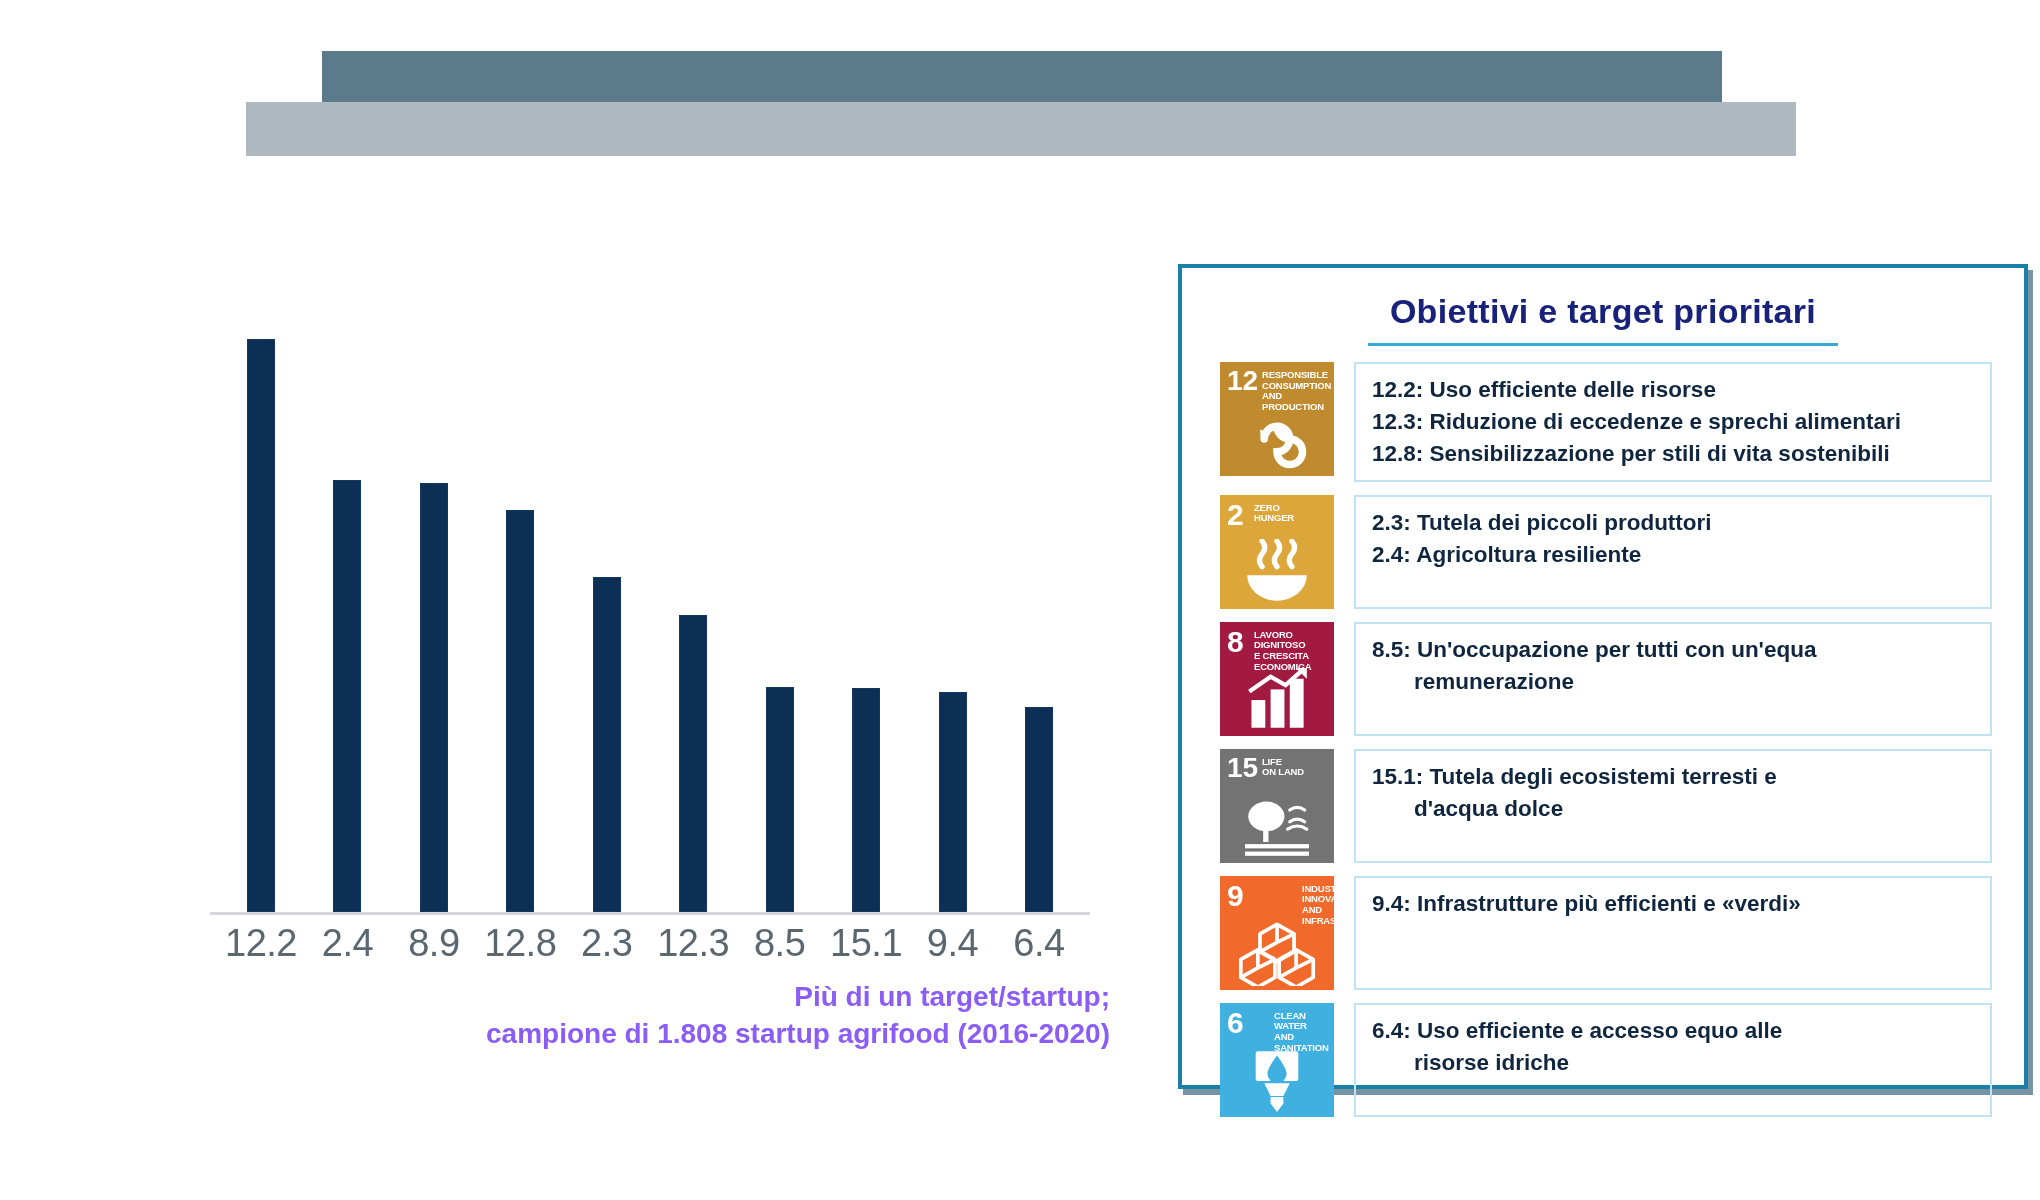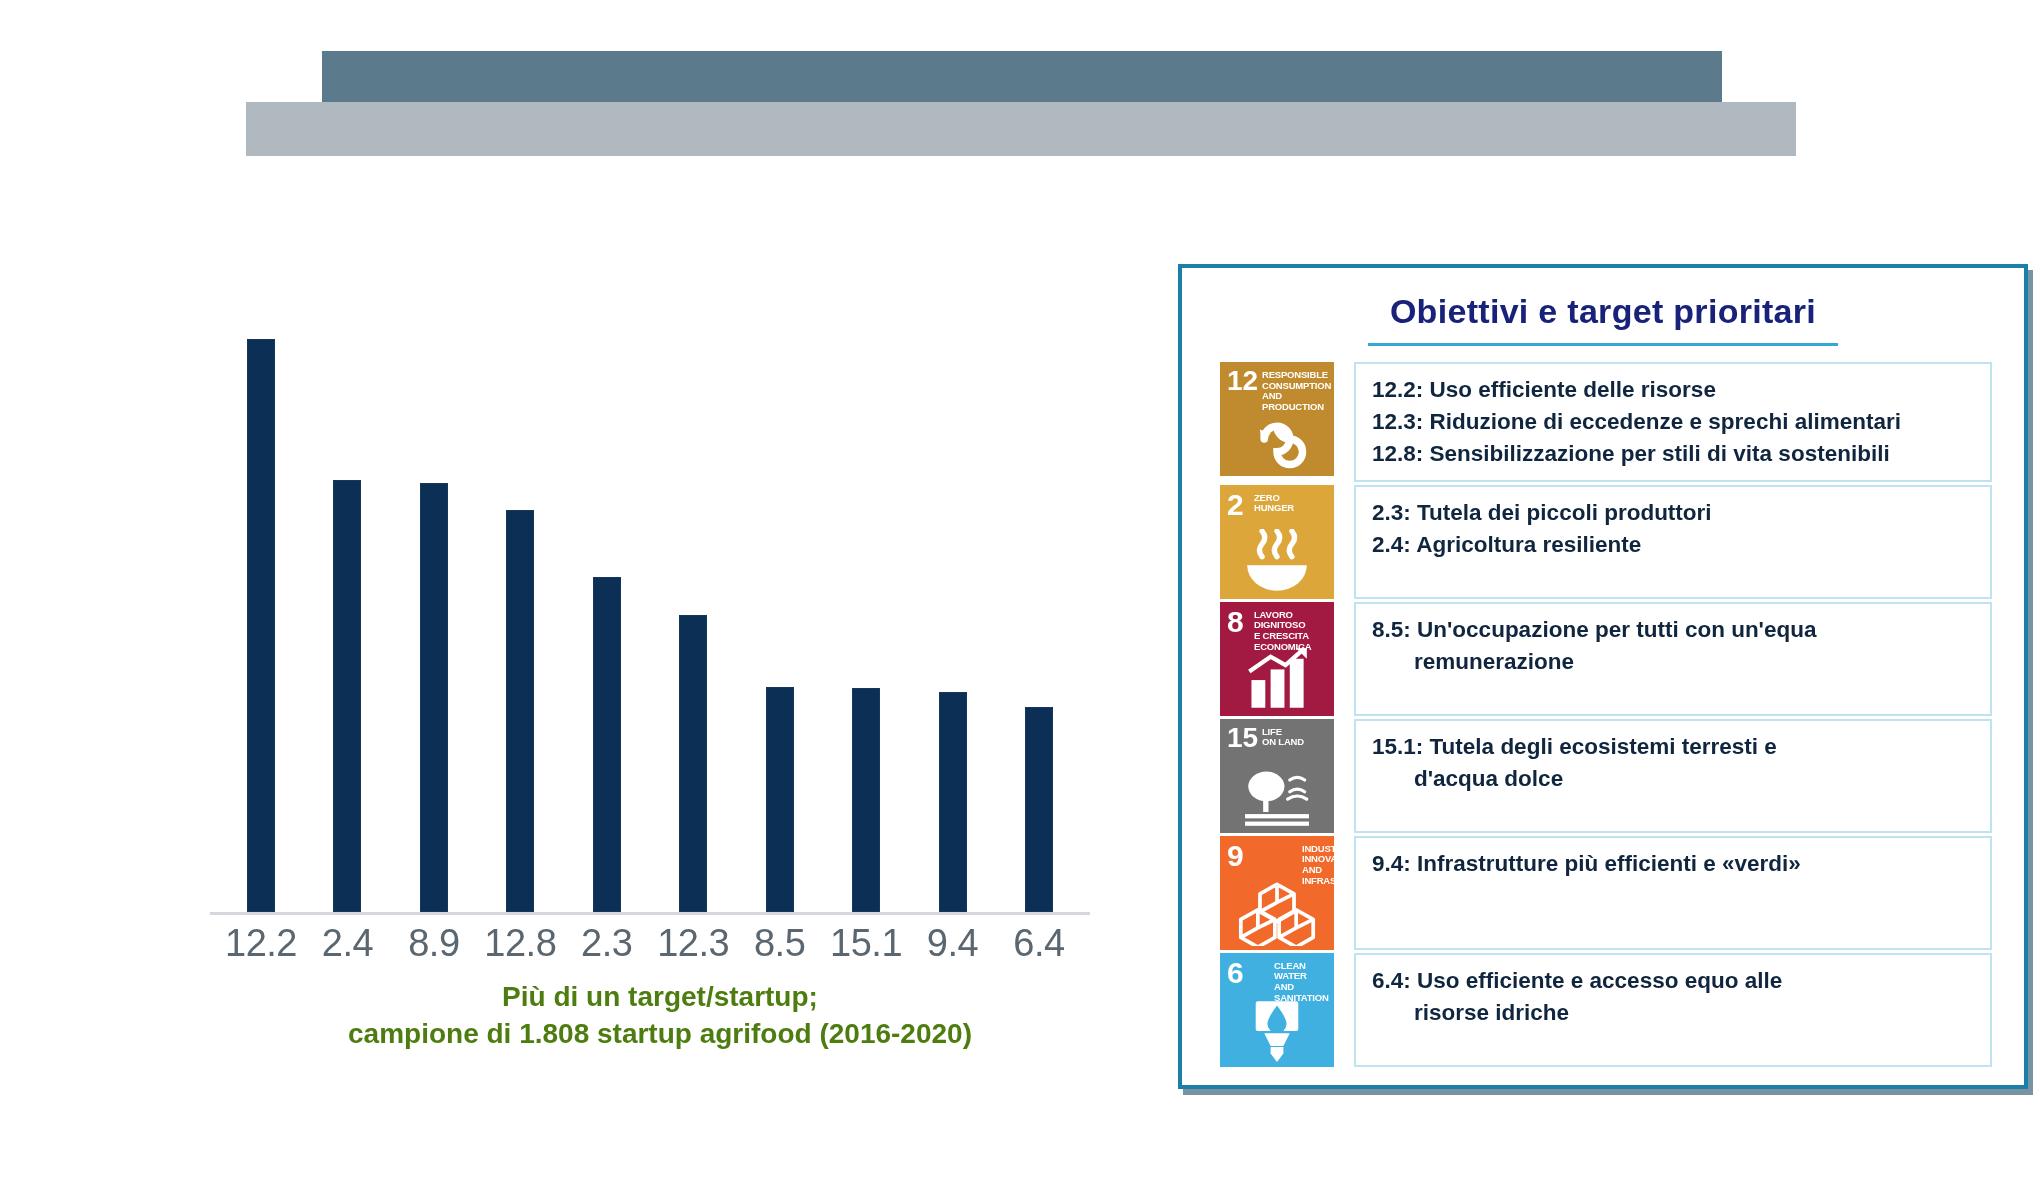--- a/index.html
+++ b/index.html
@@ -91,24 +91,24 @@
     text-align: center;
     font-size: 38px;
     color: #5a6670;
     font-family: "Liberation Sans", sans-serif;
     letter-spacing: -0.5px;
   }
   #chart-caption {
     position: absolute;
     left: 60px; top: 678px;
     width: 900px;
-    text-align: center;
+    text-align: right;
     font-size: 28px;
     font-weight: bold;
-    color: #4d7c0f;
+    color: #8b5cf6;
     line-height: 1.33;
   }
   #chart-caption div { white-space: nowrap; }
 
   
   #panel {
     position: absolute;
     left: 1178px; top: 264px;
     width: 850px; height: 825px;
     border: 4px solid #1b7fa8;
@@ -126,21 +126,21 @@
   #panel-title-rule {
     width: 470px;
     height: 3px;
     background: #34a9d6;
     margin: 12px auto 0 auto;
   }
   #sdg-list {
     padding: 16px 32px 18px 38px;
     display: flex;
     flex-direction: column;
-    gap: 3px;
+    gap: 13px;
   }
   .sdg-row {
     display: flex;
     align-items: stretch;
     gap: 20px;
   }
   .sdg-icon {
     flex: 0 0 auto;
     width: 114px;
     height: 114px;

